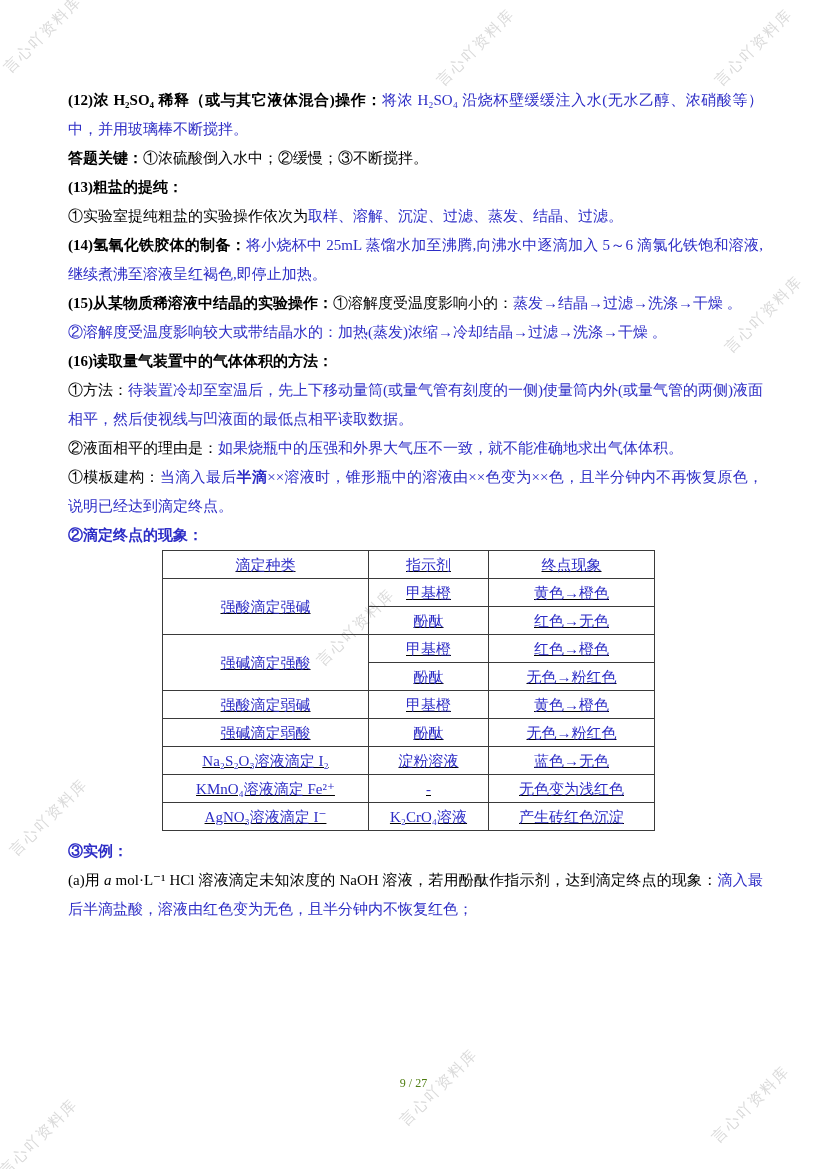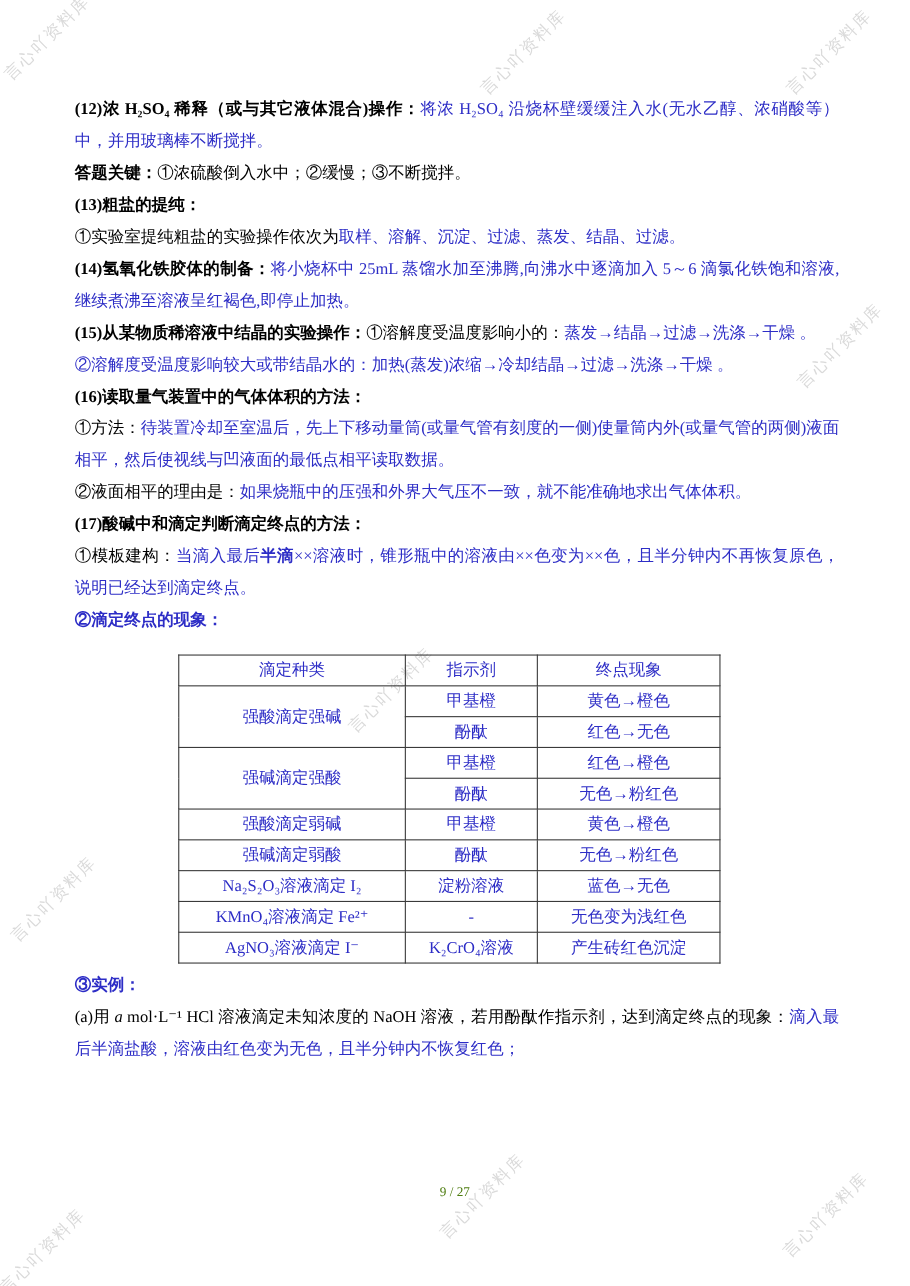--- a/index.html
+++ b/index.html
@@ -27,22 +27,23 @@
     left:68px; right:64px; top:86px;
     font-size:15px;
     line-height:29px;
   }
   .para { margin:0; text-align:justify; }
   .blue { color:var(--blue,#2d2dc6); }
   .bold { font-weight:bold; }
   .italic { font-style:italic; }
   table.endpoint-table {
     border-collapse:collapse;
-    margin:16px 0 6px 94px;
+    margin:0 0 6px 94px;
     table-layout:fixed;
+    text-decoration:underline;
   }
   table.endpoint-table col.c1 { width:206px; }
   table.endpoint-table col.c2 { width:120px; }
   table.endpoint-table col.c3 { width:166px; }
   table.endpoint-table th,
   table.endpoint-table td {
     border:1px solid #3a3a3a;
     text-align:center;
     vertical-align:middle;
     font-weight:normal;
@@ -79,21 +80,20 @@
       <p class="para"><span class="bold">(12)浓 H₂SO₄ 稀释（或与其它液体混合)操作：</span><span class="blue">将浓 H₂SO₄ 沿烧杯壁缓缓注入水(无水乙醇、浓硝酸等）中，并用玻璃棒不断搅拌。</span></p>
       <p class="para"><span class="bold">答题关键：</span><span>①浓硫酸倒入水中；②缓慢；③不断搅拌。</span></p>
       <p class="para"><span class="bold">(13)粗盐的提纯：</span></p>
       <p class="para"><span>①实验室提纯粗盐的实验操作依次为</span><span class="blue">取样、溶解、沉淀、过滤、蒸发、结晶、过滤。</span></p>
       <p class="para"><span class="bold">(14)氢氧化铁胶体的制备：</span><span class="blue">将小烧杯中 25mL 蒸馏水加至沸腾,向沸水中逐滴加入 5～6 滴氯化铁饱和溶液,继续煮沸至溶液呈红褐色,即停止加热。</span></p>
       <p class="para"><span class="bold">(15)从某物质稀溶液中结晶的实验操作：</span><span>①溶解度受温度影响小的：</span><span class="blue">蒸发→结晶→过滤→洗涤→干燥 。</span></p>
       <p class="para"><span class="blue">②溶解度受温度影响较大或带结晶水的：</span><span class="blue">加热(蒸发)浓缩→冷却结晶→过滤→洗涤→干燥 。</span></p>
       <p class="para"><span class="bold">(16)读取量气装置中的气体体积的方法：</span></p>
       <p class="para"><span>①方法：</span><span class="blue">待装置冷却至室温后，先上下移动量筒(或量气管有刻度的一侧)使量筒内外(或量气管的两侧)液面相平，然后使视线与凹液面的最低点相平读取数据。</span></p>
       <p class="para"><span>②液面相平的理由是：</span><span class="blue">如果烧瓶中的压强和外界大气压不一致，就不能准确地求出气体体积。</span></p>
-      <p class="para"><span class="bold">(17)酸碱中和滴定判断滴定终点的方法：</span></p>
       <p class="para"><span>①模板建构：</span><span class="blue">当滴入最后</span><span class="blue bold">半滴</span><span class="blue">××溶液时，锥形瓶中的溶液由××色变为××色，且半分钟内不再恢复原色，说明已经达到滴定终点。</span></p>
       <p class="para"><span class="blue bold">②滴定终点的现象：</span></p>
       <table class="endpoint-table">
         <colgroup>
           <col class="c1">
           <col class="c2">
           <col class="c3">
         </colgroup>
         <thead>
           <tr>

